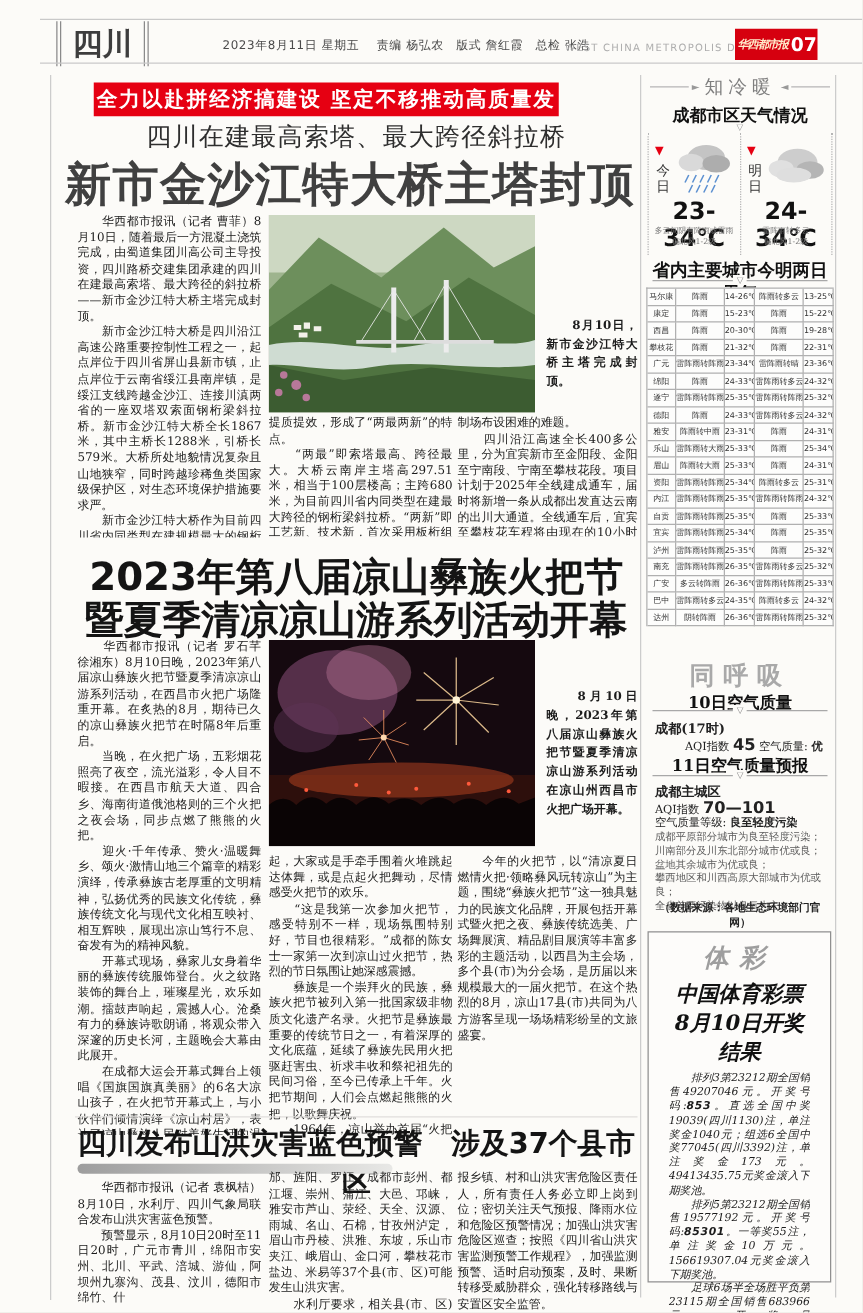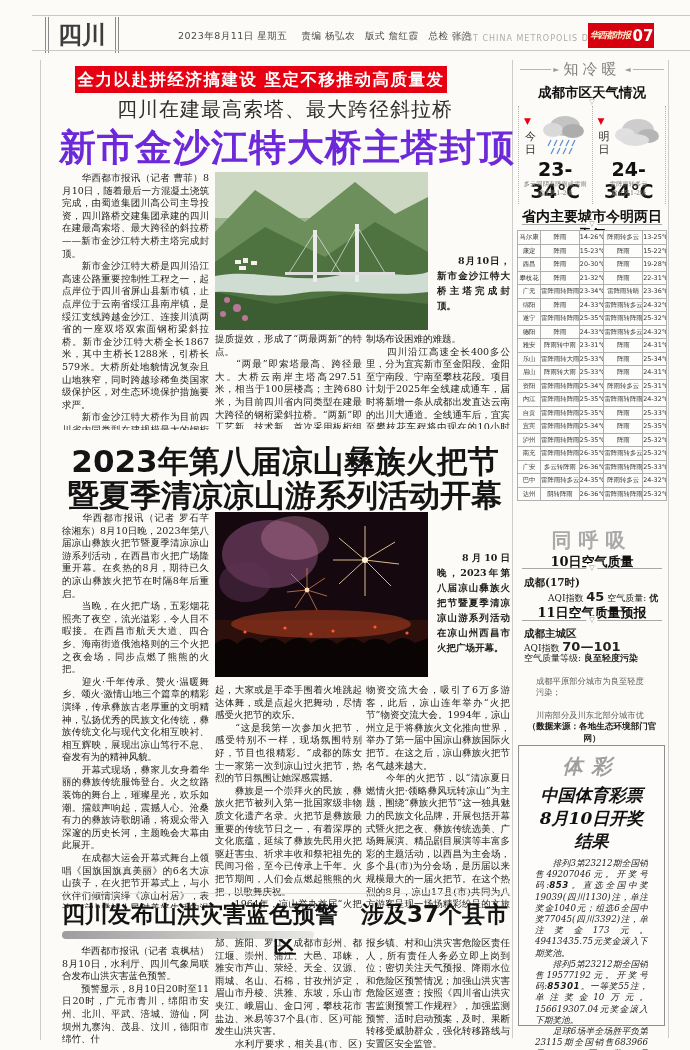--- a/index.html
+++ b/index.html
@@ -21,22 +21,22 @@
               display:flex; align-items:center; }
   .mast-cn { width:44px; text-align:center; font-size:9px; font-weight:bold; font-style:italic;
              letter-spacing:-1px; color:#ffe9c9; }
   .page-num { flex:1; text-align:center; font-size:15px; font-weight:bold; }
 
   
   .banner { left:75px; top:66px; width:372px; height:27px; background:#e60012; color:#fff;
             font-weight:bold; font-size:16.5px; line-height:27px; text-align:center; letter-spacing:1.5px; }
   .kicker { left:60px; top:96px; width:450px; text-align:center; font-size:20px; font-weight:400;
             color:#2e2e2e; letter-spacing:1px; }
-  .hl1 { left:45px; top:123px; width:470px; text-align:right; font-size:37px; font-weight:800;
-         color:#6d28d9; letter-spacing:1px; }
+  .hl1 { left:45px; top:123px; width:470px; text-align:center; font-size:37px; font-weight:800;
+         color:#404040; letter-spacing:1px; }
   .hl2 { left:60px; width:450px; text-align:center; font-size:31px; font-weight:800; color:#141414; }
   .hl3 { left:60px; top:899px; width:450px; text-align:center; font-size:23px; font-weight:800; color:#141414; }
   .bar3 { left:62px; top:931px; width:252px; height:8px;
           background:linear-gradient(to right,#9d9d9d,#e8e8e6); border-radius:4px; }
 
   
   .bodycol { font-size:9.5px; line-height:12.6px; text-align:justify; overflow:hidden; color:#1b1b1b; }
   .bodycol p { margin:0; }
   .caption { font-size:9.5px; font-weight:bold; line-height:15px; text-align:justify; overflow:hidden; }
 
@@ -69,21 +69,21 @@
   .wrow { display:grid; grid-template-columns:15.5% 26% 16.5% 26% 16%; }
   .wcell { border-right:1px solid #b0b0b0; border-bottom:1px solid #b0b0b0; height:13.5px; line-height:13.5px;
            text-align:center; font-size:6.4px; font-family:"DejaVu Sans","Liberation Sans",sans-serif;
            color:#333; overflow:hidden; white-space:nowrap; }
 
   .air-big { left:520px; top:527px; width:144px; text-align:center; font-size:20px; color:#a9a9a9;
              letter-spacing:7px; font-weight:bold; }
   .air-sub { left:524px; width:140px; font-size:9px; color:#222; }
   .air-sub b.v { font-size:13px; font-family:"DejaVu Sans","Liberation Sans",sans-serif; }
   .air-lines { left:524px; top:664px; width:140px; font-size:8.3px; line-height:11px; color:#5d5d5d; }
-  .air-lines p { margin:12px; }
+  .air-lines p { margin:0; }
   .air-src { left:520px; top:721px; width:144px; font-size:8.6px; font-weight:bold; color:#222; text-align:center; }
 
   .lot-box { left:518px; top:745px; width:147px; height:281px; border:1px solid #8f8f8f; padding:7px 16px; background:#fdfcfa;font-style:italic; }
   .lot-name { text-align:center; font-size:20px; color:#9e9e9e; letter-spacing:9px; font-weight:bold; }
   .lot-title { text-align:center; font-size:17px; font-weight:bold; margin:4px 0 5px; color:#111; }
   .lot-body { font-size:8.7px; line-height:11.2px; text-align:justify; color:#1b1b1b; overflow:hidden; height:218px; }
   .lot-body p { margin:0; }
   .lot-body .num { font-weight:bold; font-family:"DejaVu Sans","Liberation Sans",sans-serif; letter-spacing:.5px; }
 </style>
 </head>
@@ -217,21 +217,20 @@
 
   <div class="abs caption" style="left:437px; top:550px; width:73px; height:128px;">　　8月10日晚，2023年第八届凉山彝族火把节暨夏季清凉凉山游系列活动在凉山州西昌市火把广场开幕。</div>
 
   <div class="abs bodycol" style="left:215px; top:684px; width:147px; height:224px;">
       <p>起，大家或是手牵手围着火堆跳起达体舞，或是点起火把舞动，尽情感受火把节的欢乐。</p>
       <p>　　“这是我第一次参加火把节，感受特别不一样，现场氛围特别好，节目也很精彩。”成都的陈女士一家第一次到凉山过火把节，热烈的节日氛围让她深感震撼。</p>
       <p>　　彝族是一个崇拜火的民族，彝族火把节被列入第一批国家级非物质文化遗产名录。火把节是彝族最重要的传统节日之一，有着深厚的文化底蕴，延续了彝族先民用火把驱赶害虫、祈求丰收和祭祀祖先的民间习俗，至今已传承上千年。火把节期间，人们会点燃起熊熊的火把，以歌舞庆祝。</p>
       <p>　　1964年，凉山举办首届“火把节”</p>
     </div>
   <div class="abs bodycol" style="left:366px; top:684px; width:144px; height:224px;">
-      <p>物资交流大会，吸引了6万多游客，此后，凉山连年举办“火把节”物资交流大会。1994年，凉山州立足于将彝族火文化推向世界，举办了第一届中国凉山彝族国际火把节。在这之后，凉山彝族火把节名气越来越大。</p>
       <p>　　今年的火把节，以“清凉夏日燃情火把·领略彝风玩转凉山”为主题，围绕“彝族火把节”这一独具魅力的民族文化品牌，开展包括开幕式暨火把之夜、彝族传统选美、广场舞展演、精品剧目展演等丰富多彩的主题活动，以西昌为主会场，多个县(市)为分会场，是历届以来规模最大的一届火把节。在这个热烈的8月，凉山17县(市)共同为八方游客呈现一场场精彩纷呈的文旅盛宴。</p>
     </div>
 
   <div class="abs rule" style="left:60px; width:450px; top:893px; border-color:#e0dedb;"></div>
   <div class="abs hl3 sans">四川发布山洪灾害蓝色预警　涉及37个县市区</div>
   <div class="abs bar3"></div>
 
   <div class="abs bodycol" style="left:62px; top:945px; width:147px; height:105px;">
       <p>　　华西都市报讯（记者 袁枫桔）8月10日，水利厅、四川气象局联合发布山洪灾害蓝色预警。</p>
       <p>　　预警显示，8月10日20时至11日20时，广元市青川，绵阳市安州、北川、平武、涪城、游仙，阿坝州九寨沟、茂县、汶川，德阳市绵竹、什</p>

